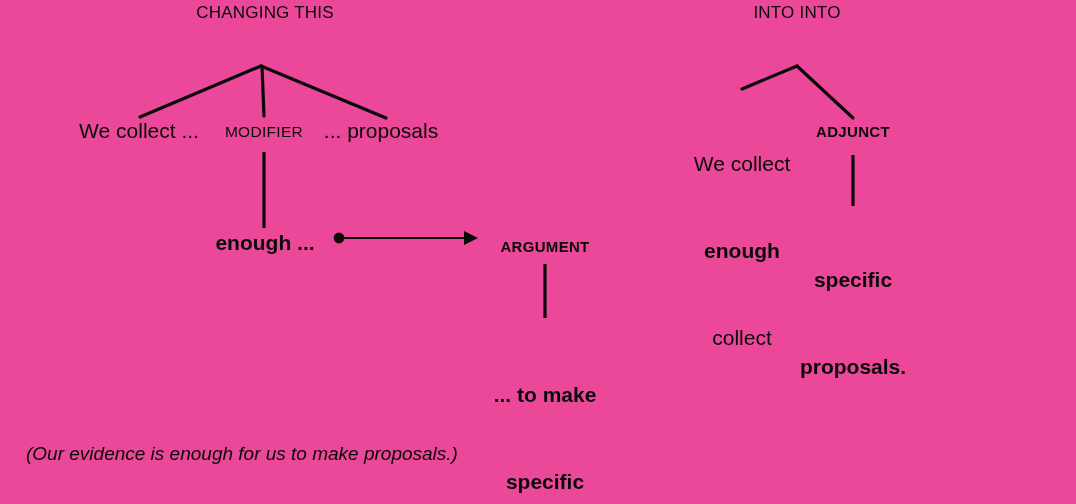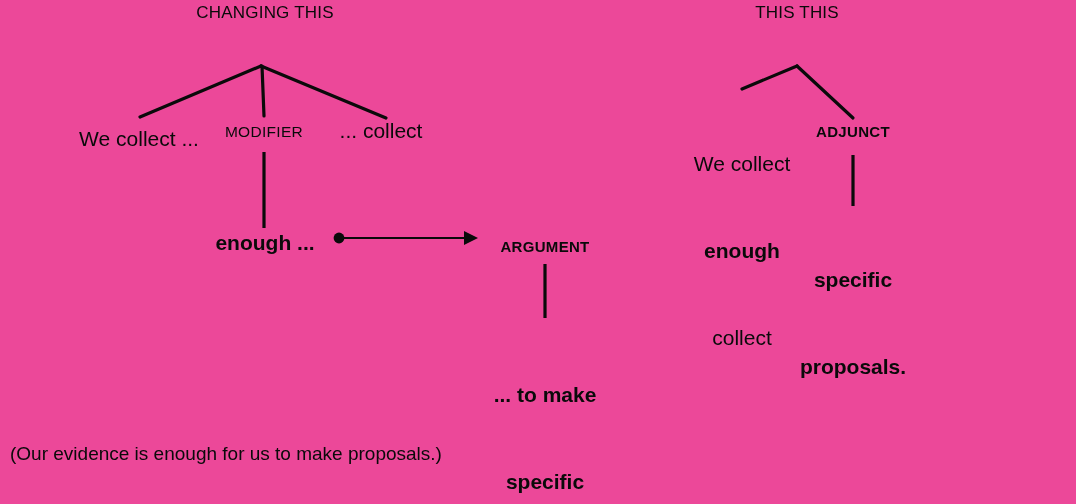--- a/index.html
+++ b/index.html
@@ -63,23 +63,25 @@
     text-align: center;
     font-size: 21px;
     line-height: 29px;
   }
   .block .b { font-weight: bold; }
   .block .r { font-weight: normal; }
   .block.bold { font-weight: bold; }
   
   .gloss {
     font-size: 19px;
+    font-style: italic;
     line-height: 29px;
     text-align: center;
     transform: translate(-50%, 0);
+    margin-left: 16px;
   }
   .gloss.left-align { text-align: left; transform: translate(0, 0); }
 </style>
 </head>
 <body>
 
 <div id="canvas">
 
   <svg class="lines" viewBox="0 0 1076 504" xmlns="http://www.w3.org/2000/svg">
 
@@ -99,39 +101,39 @@
 
     <line x1="797" y1="66" x2="742" y2="89" stroke="#0a0a0a" stroke-width="3.2" stroke-linecap="round"></line>
 
     <line x1="797" y1="66" x2="853" y2="118" stroke="#0a0a0a" stroke-width="3.2" stroke-linecap="round"></line>
 
     <line x1="853" y1="155" x2="853" y2="206" stroke="#0a0a0a" stroke-width="3.2" stroke-linecap="butt"></line>
   </svg>
 
   <div class="lbl hdr" style="left:265px; top:4px;">CHANGING THIS</div>
 
-  <div class="lbl node" style="left:139px; top:128px;text-align:right;">We collect ...</div>
+  <div class="lbl node" style="left:139px; top:120px;text-align:right;">We collect ...</div>
 
   <div class="lbl rel thin" style="left:264px; top:124px;">MODIFIER</div>
 
-  <div class="lbl node" style="left:381px; top:120px;">... collect</div>
+  <div class="lbl node" style="left:381px; top:120px;">... proposals</div>
 
   <div class="lbl node bold" style="left:265px; top:232px;">enough ...</div>
 
   <div class="lbl rel" style="left:545px; top:239px;">ARGUMENT</div>
 
   <div class="lbl block bold" style="left:545px; top:322px;">
     <div>... to make</div>
     <div>specific</div>
     
   </div>
 
   <div class="lbl gloss left-align" style="left:10px; top:439px;">(Our evidence is enough for us to make proposals.)</div>
 
-  <div class="lbl hdr" style="left:797px; top:4px;">THIS THIS</div>
+  <div class="lbl hdr" style="left:797px; top:4px;">INTO INTO</div>
 
   <div class="lbl block" style="left:742px; top:91px;">
     <div class="r">We collect</div>
     <div class="b">enough</div>
     <div class="r">collect</div>
   </div>
 
   <div class="lbl rel" style="left:853px; top:124px;">ADJUNCT</div>
 
   <div class="lbl block bold" style="left:853px; top:207px;">

